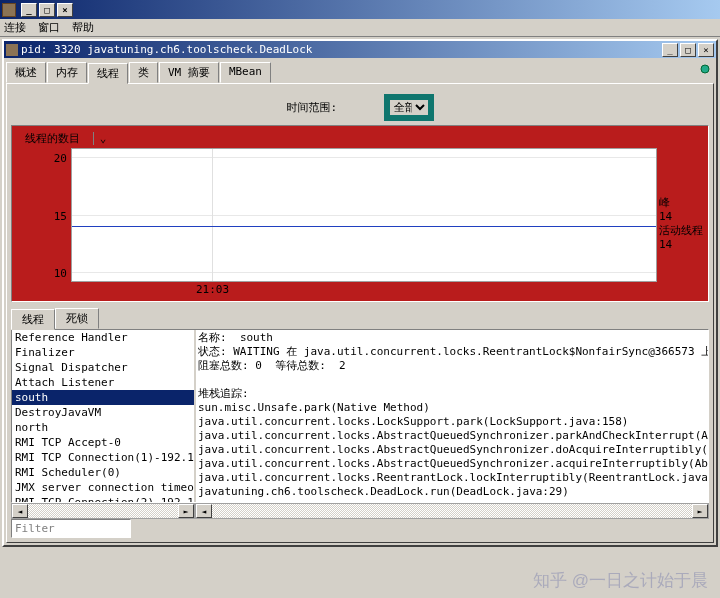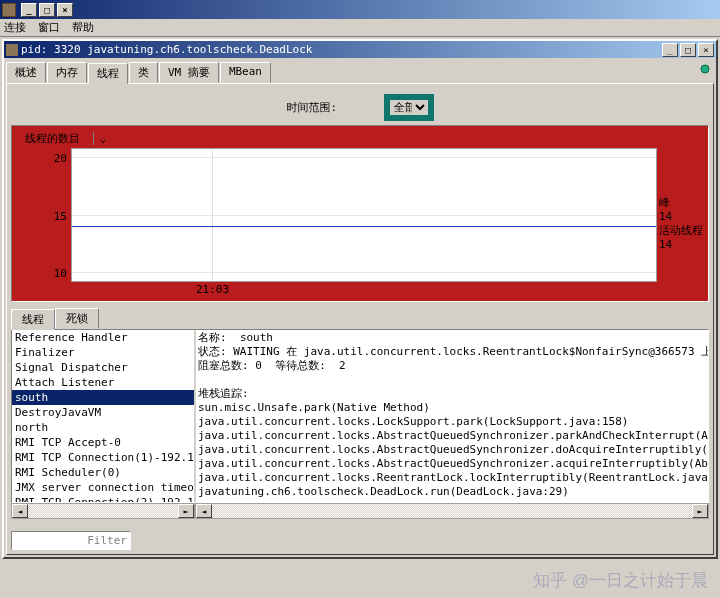--- a/index.html
+++ b/index.html
@@ -50,21 +50,21 @@
 .threadlist { width: 184px; background: #fff; border-right: 2px solid #d4d0c8; overflow: hidden; font-family: monospace; font-size: 11px; }
 .threadlist .item { padding: 1px 3px; white-space: nowrap; }
 .threadlist .item.sel { background: #0a246a; color: #fff; }
 .detail { flex: 1; background: #fff; overflow: hidden; font-family: monospace; font-size: 11px; padding: 1px 2px; line-height: 14px; }
 .detail .row { white-space: nowrap; }
 
 .scrollbar-h { height: 16px; background: #d4d0c8; border: 1px solid #a0a0a0; display: flex; }
 .sb-btn { width: 16px; background: #d4d0c8; border: 1px solid; border-color: #fff #404040 #404040 #fff; text-align: center; font-size: 8px; line-height: 13px; }
 .sb-track { flex: 1; background: repeating-conic-gradient(#d4d0c8 0% 25%, #fff 0% 50%) 0 0/2px 2px; }
 
-.filterrow { display: flex; margin-top: 12px; align-items: stretch; text-align: right; }
+.filterrow { display: flex; margin-top: 0; align-items: stretch; }
 .filterbox { width: 120px; border: 1px solid; border-color: #808080 #fff #fff #808080; background: #fff; padding: 2px 3px; color: #808080; margin-right: 4px; }
 .detectbtn { padding: 3px 14px; background: #d4d0c8; border: 2px solid; border-color: #fff #404040 #404040 #fff; }
 
 .watermark { position: absolute; right: 12px; bottom: 6px; color: #aab; font-size: 17px; pointer-events: none; font-family: sans-serif; }
 </style>
 </head>
 <body>
 
 <div class="titlebar">
   <span class="icon"></span>

